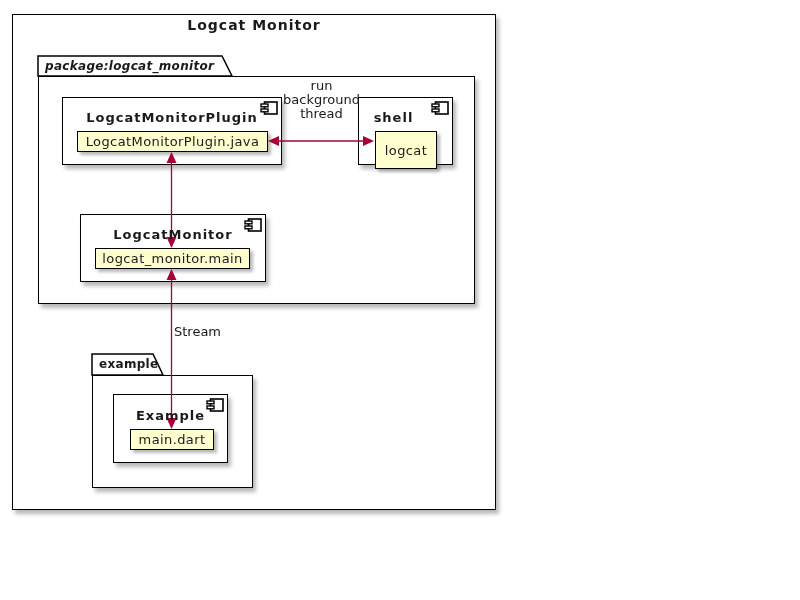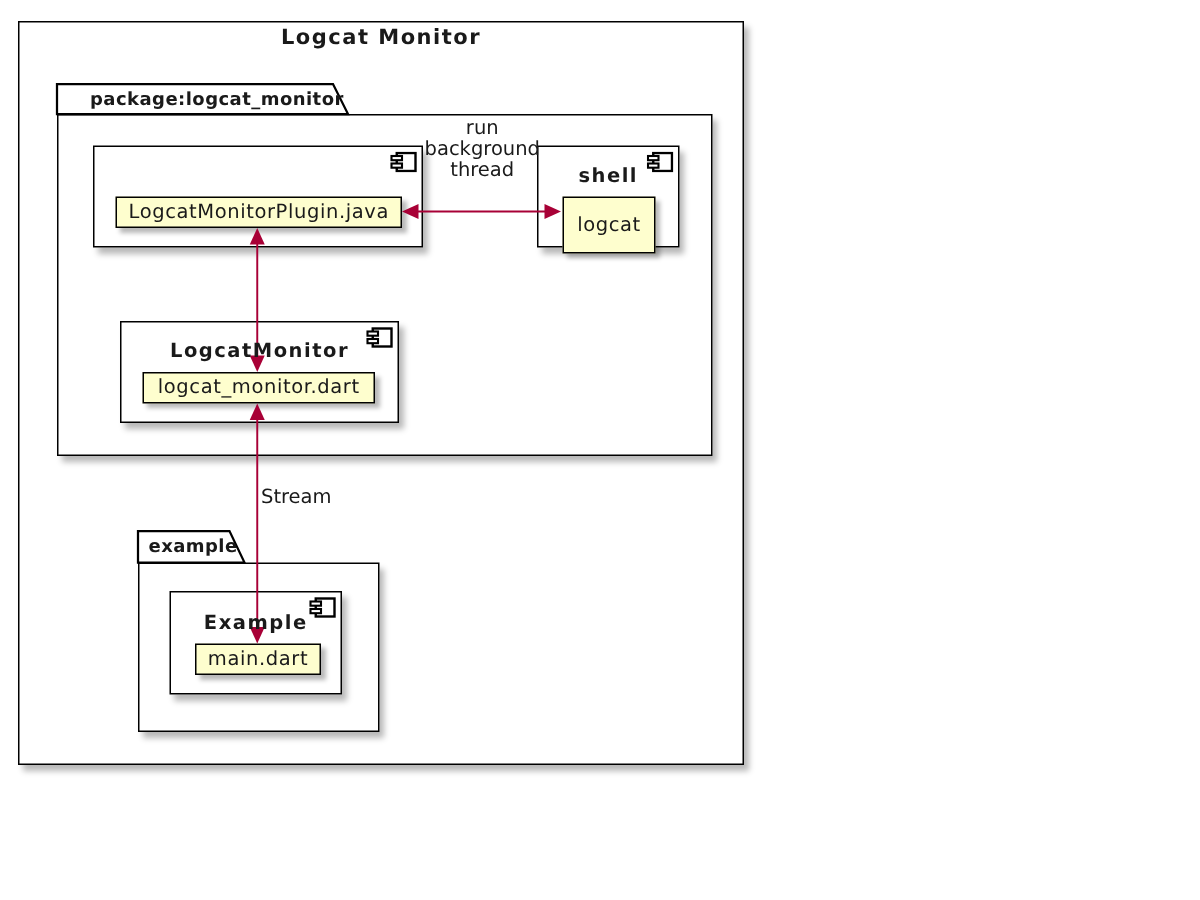--- a/index.html
+++ b/index.html
@@ -75,50 +75,51 @@
 </style>
 </head>
 <body>
 
 <div id="canvas">
 
   <div class="box" style="left:12px; top:14px; width:484px; height:496px;"></div>
   <div class="frame-title" style="left:12px; top:17px; width:484px;">Logcat Monitor</div>
 
   <div class="box" style="left:38px; top:76px; width:437px; height:228px;"></div>
-  <div class="pkg-label" style="left:60px; top:59px;">package:logcat_monitor</div>
+  <div class="pkg-label" style="left:45px; top:59px;font-style:italic;">package:logcat_monitor</div>
 
   <div class="box" style="left:62px; top:97px; width:220px; height:68px;">
     <svg class="comp-icon" width="18" height="14" viewBox="0 0 18 14">
       <rect x="4.5" y="1" width="12.5" height="12" fill="#fff" stroke="#000" stroke-width="1.6"></rect>
       <rect x="1" y="3" width="7" height="2.8" fill="#fff" stroke="#000" stroke-width="1.4"></rect>
       <rect x="1" y="8" width="7" height="2.8" fill="#fff" stroke="#000" stroke-width="1.4"></rect>
     </svg>
   </div>
+  <div class="comp-name" style="left:62px; top:110px; width:220px;">LogcatMonitorPlugin</div>
   <div class="artifact" style="left:77px; top:131px; width:191px; height:21px;">LogcatMonitorPlugin.java</div>
 
   <div class="box" style="left:358px; top:97px; width:95px; height:68px;">
     <svg class="comp-icon" width="18" height="14" viewBox="0 0 18 14">
       <rect x="4.5" y="1" width="12.5" height="12" fill="#fff" stroke="#000" stroke-width="1.6"></rect>
       <rect x="1" y="3" width="7" height="2.8" fill="#fff" stroke="#000" stroke-width="1.4"></rect>
       <rect x="1" y="8" width="7" height="2.8" fill="#fff" stroke="#000" stroke-width="1.4"></rect>
     </svg>
   </div>
-  <div class="comp-name" style="left:358px; top:110px; width:95px;">shell</div>
+  <div class="comp-name" style="left:346px; top:110px; width:95px;">shell</div>
   <div class="artifact" style="left:375px; top:131px; width:62px; height:38px;">logcat</div>
 
   <div class="box" style="left:80px; top:214px; width:186px; height:68px;">
     <svg class="comp-icon" width="18" height="14" viewBox="0 0 18 14">
       <rect x="4.5" y="1" width="12.5" height="12" fill="#fff" stroke="#000" stroke-width="1.6"></rect>
       <rect x="1" y="3" width="7" height="2.8" fill="#fff" stroke="#000" stroke-width="1.4"></rect>
       <rect x="1" y="8" width="7" height="2.8" fill="#fff" stroke="#000" stroke-width="1.4"></rect>
     </svg>
   </div>
   <div class="comp-name" style="left:80px; top:227px; width:186px;">LogcatMonitor</div>
-  <div class="artifact" style="left:95px; top:248px; width:155px; height:21px;">logcat_monitor.dart</div>
+  <div class="artifact" style="left:95px; top:248px; width:155px; height:21px;">logcat_monitor.main</div>
 
   <div class="box" style="left:92px; top:375px; width:161px; height:113px;"></div>
   <div class="pkg-label" style="left:99px; top:357px;">example</div>
 
   <div class="box" style="left:113px; top:394px; width:115px; height:69px;">
     <svg class="comp-icon" width="18" height="14" viewBox="0 0 18 14">
       <rect x="4.5" y="1" width="12.5" height="12" fill="#fff" stroke="#000" stroke-width="1.6"></rect>
       <rect x="1" y="3" width="7" height="2.8" fill="#fff" stroke="#000" stroke-width="1.4"></rect>
       <rect x="1" y="8" width="7" height="2.8" fill="#fff" stroke="#000" stroke-width="1.4"></rect>
     </svg>

